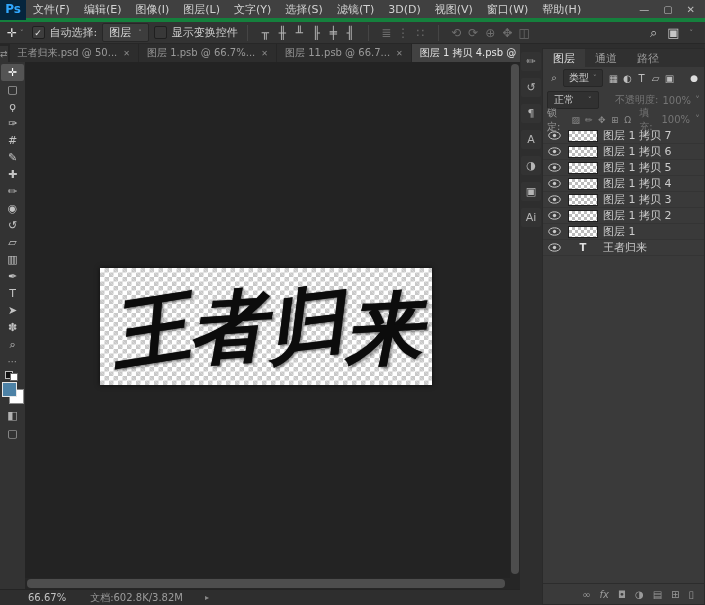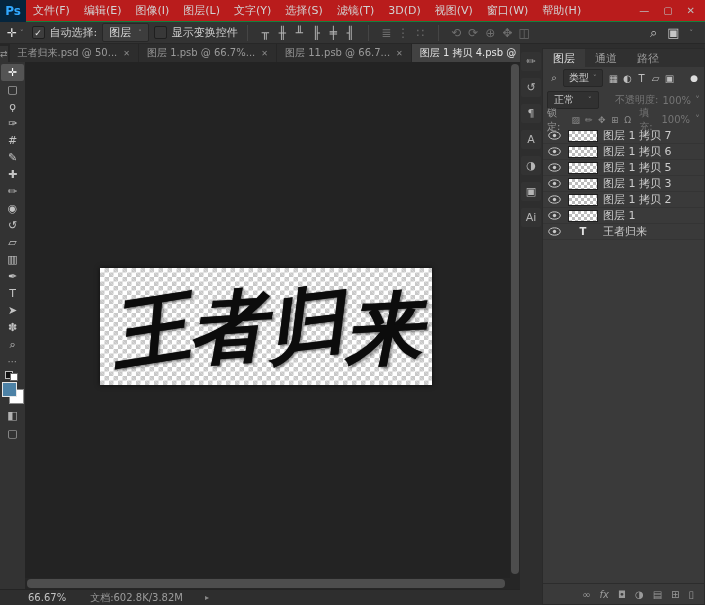--- a/index.html
+++ b/index.html
@@ -2,22 +2,22 @@
 <html><head>
 <meta charset="utf-8">
 <style>
   html,body{margin:0;padding:0;}
   body{width:705px;height:605px;overflow:hidden;background:#2e2e2e;
        font-family:"DejaVu Sans","Liberation Sans",sans-serif;
        -webkit-font-smoothing:antialiased;}
   #app{position:relative;width:705px;height:605px;background:#2e2e2e;color:#cfcfcf;font-size:11px;}
 
   
-  #menubar{position:absolute;left:0;top:0;width:705px;height:22px;background:#b91c1c;
-           display:flex;align-items:center;border-bottom:1px solid #15803d;box-sizing:border-box;}
+  #menubar{position:absolute;left:0;top:0;width:705px;height:22px;background:#404040;
+           display:flex;align-items:center;border-bottom:4px solid #15803d;box-sizing:border-box;}
   #ps-logo{width:26px;height:22px;background:#05253d;color:#31a8ff;font-weight:bold;
            display:flex;align-items:center;justify-content:center;font-size:12px;}
   .menu-item{padding:0 7px;color:#d2d2d2;font-size:11px;cursor:default;white-space:nowrap;}
   #win-controls{margin-left:auto;display:flex;align-items:center;gap:14px;padding-right:10px;color:#bdbdbd;font-size:10px;}
 
   
   #optionsbar{position:absolute;left:0;top:22px;width:705px;height:22px;background:#333333;
               display:flex;align-items:center;border-bottom:1px solid #272727;box-sizing:border-box;gap:5px;padding:0 4px;}
   .tool-head{display:flex;align-items:center;gap:3px;color:#e2e2e2;font-size:12px;padding:0 3px;}
   .caret{font-size:7px;color:#9a9a9a;}
@@ -356,20 +356,30 @@
           <div class="layer-row i2 pixel">
             <span class="eye">
               <svg width="13" height="9" viewBox="0 0 13 9">
                 <ellipse cx="6.5" cy="4.5" rx="5.8" ry="3.7" fill="none" stroke="#c8c8c8" stroke-width="1"></ellipse>
                 <circle cx="6.5" cy="4.5" r="1.7" fill="#c8c8c8"></circle>
               </svg>
             </span>
             <span class="thumb"></span>
             <span class="lname">图层 1 拷贝 5</span>
           </div>
+          <div class="layer-row i3 pixel">
+            <span class="eye">
+              <svg width="13" height="9" viewBox="0 0 13 9">
+                <ellipse cx="6.5" cy="4.5" rx="5.8" ry="3.7" fill="none" stroke="#c8c8c8" stroke-width="1"></ellipse>
+                <circle cx="6.5" cy="4.5" r="1.7" fill="#c8c8c8"></circle>
+              </svg>
+            </span>
+            <span class="thumb"></span>
+            <span class="lname">图层 1 拷贝 4</span>
+          </div>
           <div class="layer-row i4 pixel">
             <span class="eye">
               <svg width="13" height="9" viewBox="0 0 13 9">
                 <ellipse cx="6.5" cy="4.5" rx="5.8" ry="3.7" fill="none" stroke="#c8c8c8" stroke-width="1"></ellipse>
                 <circle cx="6.5" cy="4.5" r="1.7" fill="#c8c8c8"></circle>
               </svg>
             </span>
             <span class="thumb"></span>
             <span class="lname">图层 1 拷贝 3</span>
           </div>

